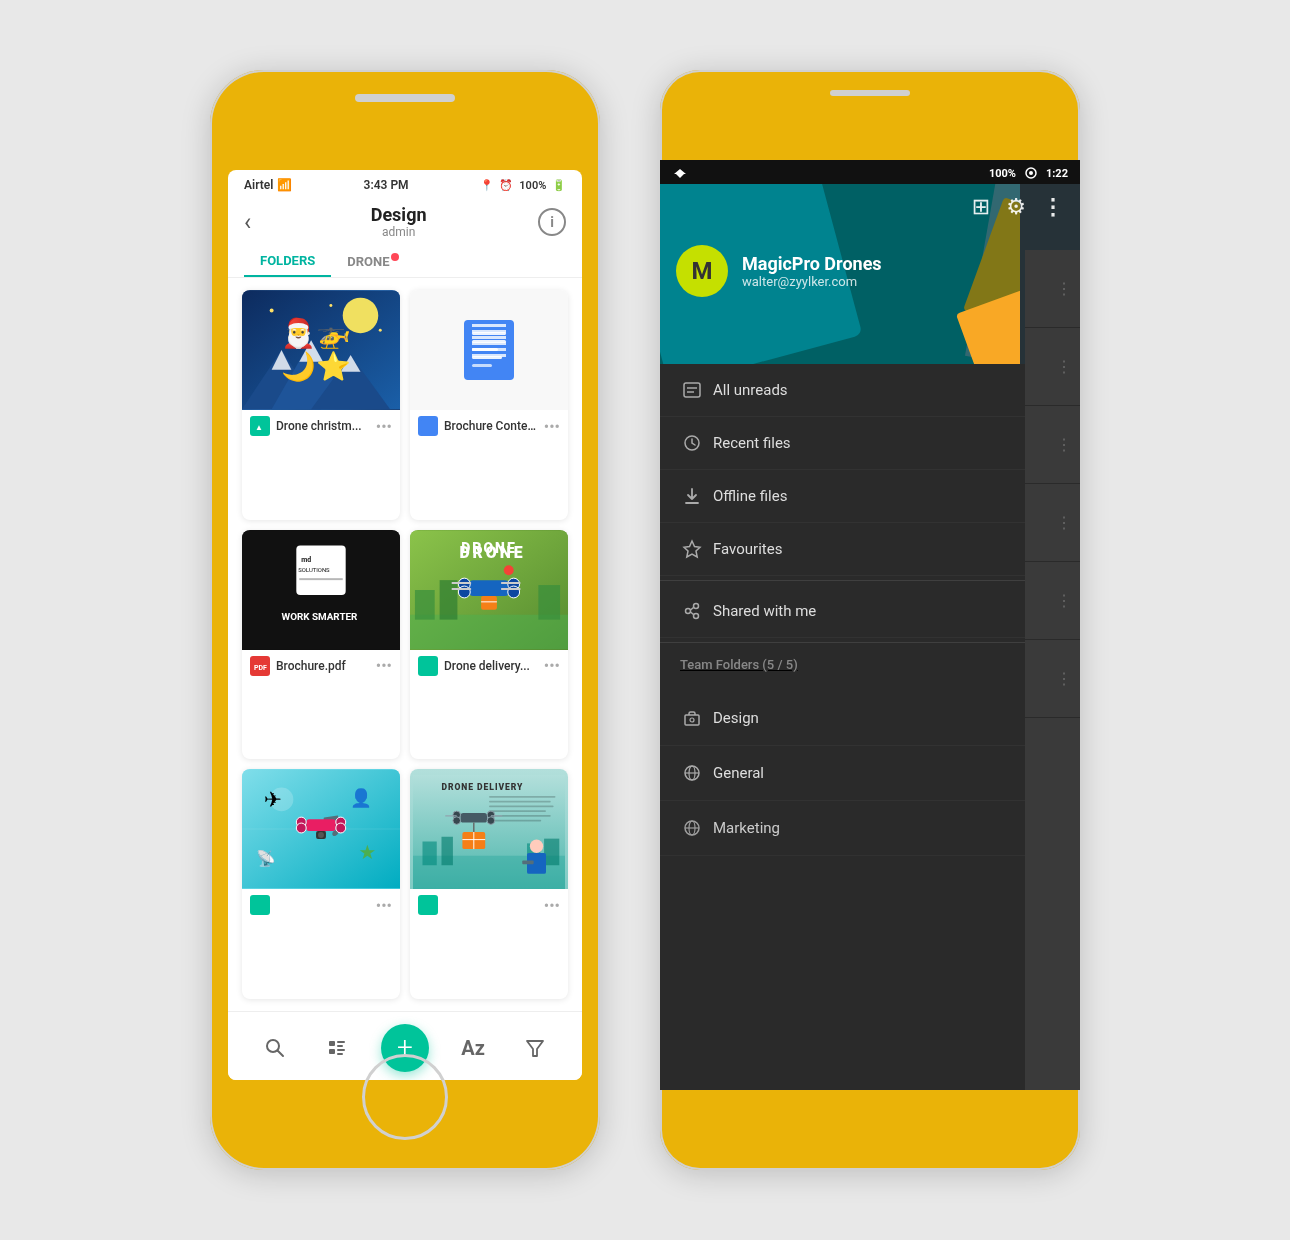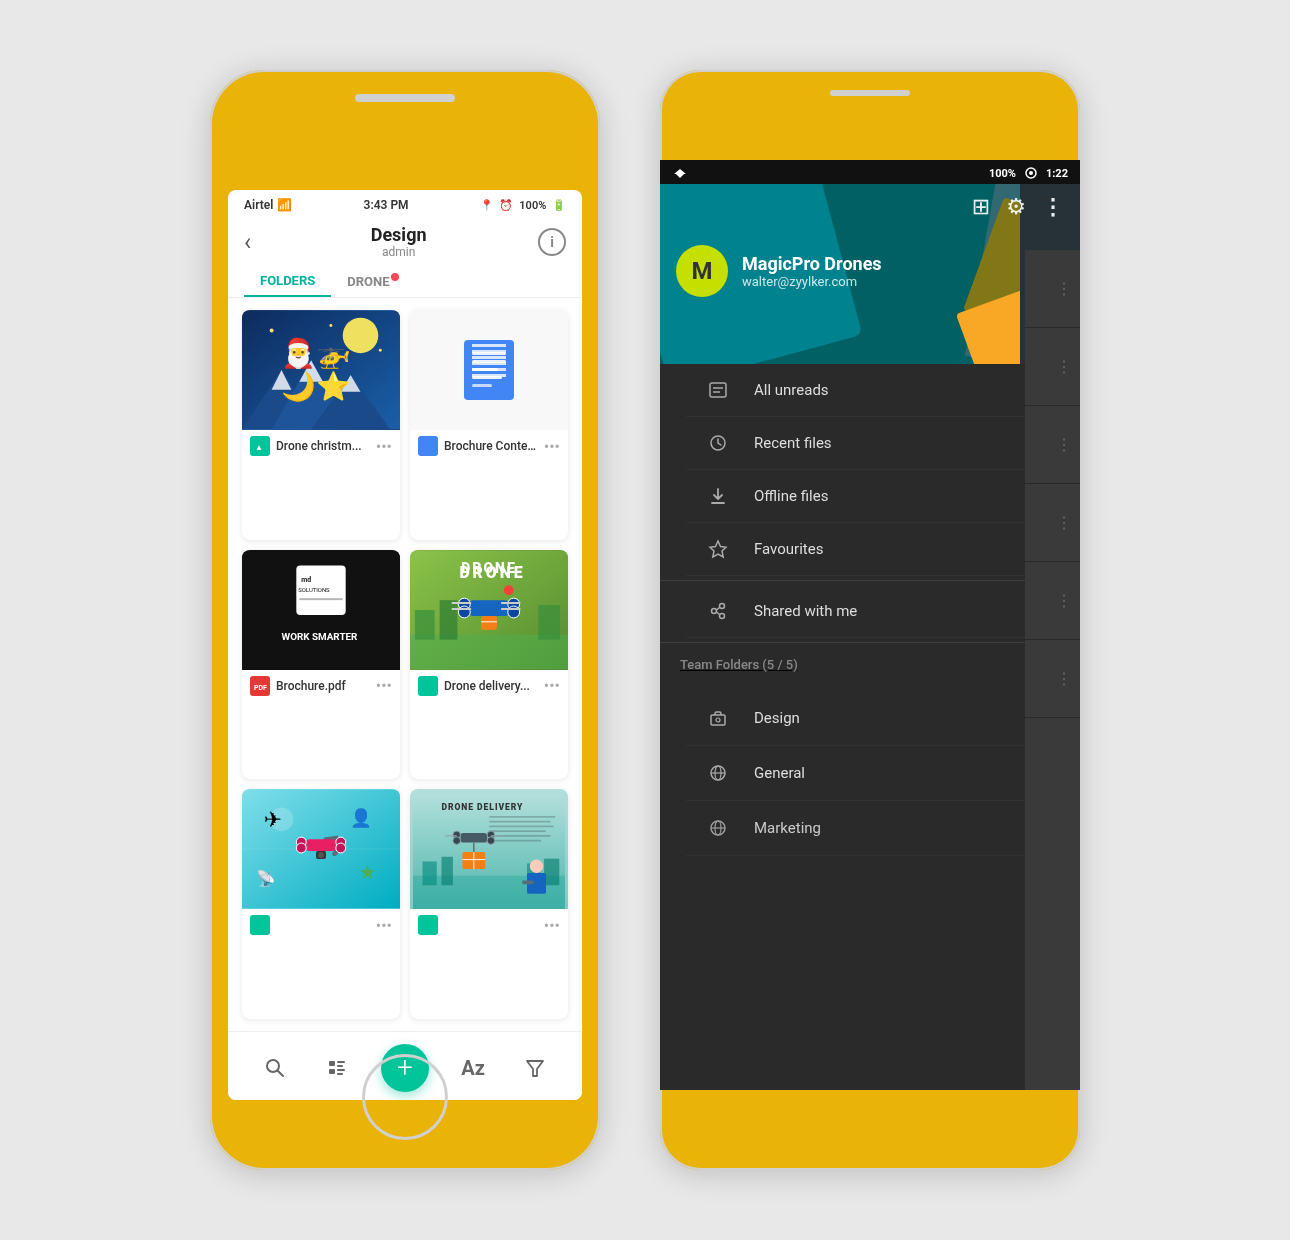--- a/index.html
+++ b/index.html
@@ -73,21 +73,20 @@
 
     
     .ios-screen {
       width: 100%;
       height: 100%;
       background: #fff;
       display: flex;
       flex-direction: column;
       overflow: hidden;
       border-radius: 8px;
-      margin-top: 20px;
     }
 
     .ios-status-bar {
       display: flex;
       justify-content: space-between;
       align-items: center;
       padding: 8px 16px 4px;
       font-size: 12px;
       font-weight: 600;
       color: #333;
@@ -431,23 +430,22 @@
       flex: 1;
       overflow-y: auto;
       background: #2a2a2a;
     }
 
     .menu-item {
       display: flex;
       align-items: center;
       padding: 14px 20px;
       cursor: pointer;
-      gap: 24px;
+      gap: 9px;
       border-bottom: 1px solid rgba(255,255,255,0.04);
-      margin-left: 26px;
     }
     .menu-item .menu-icon {
       width: 24px;
       height: 24px;
       display: flex;
       align-items: center;
       justify-content: center;
       color: #aaa;
       font-size: 18px;
       flex-shrink: 0;

